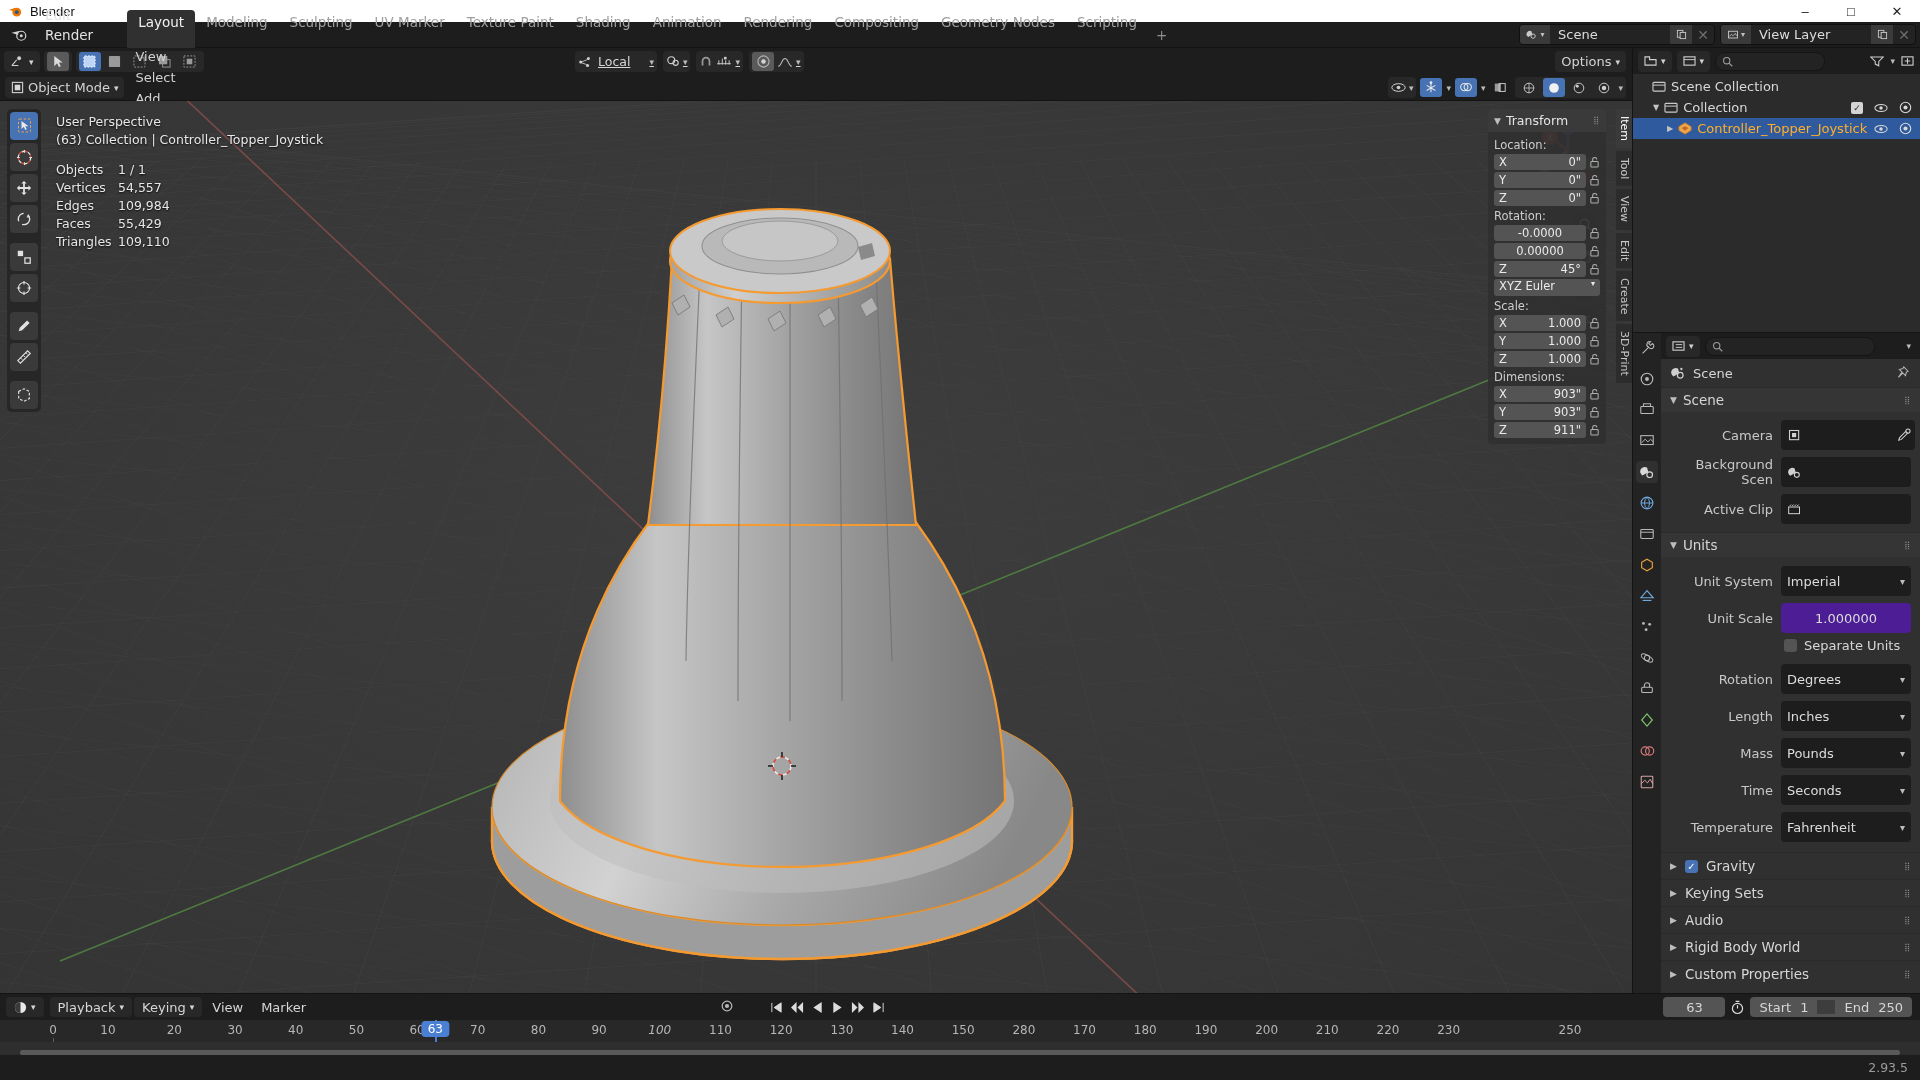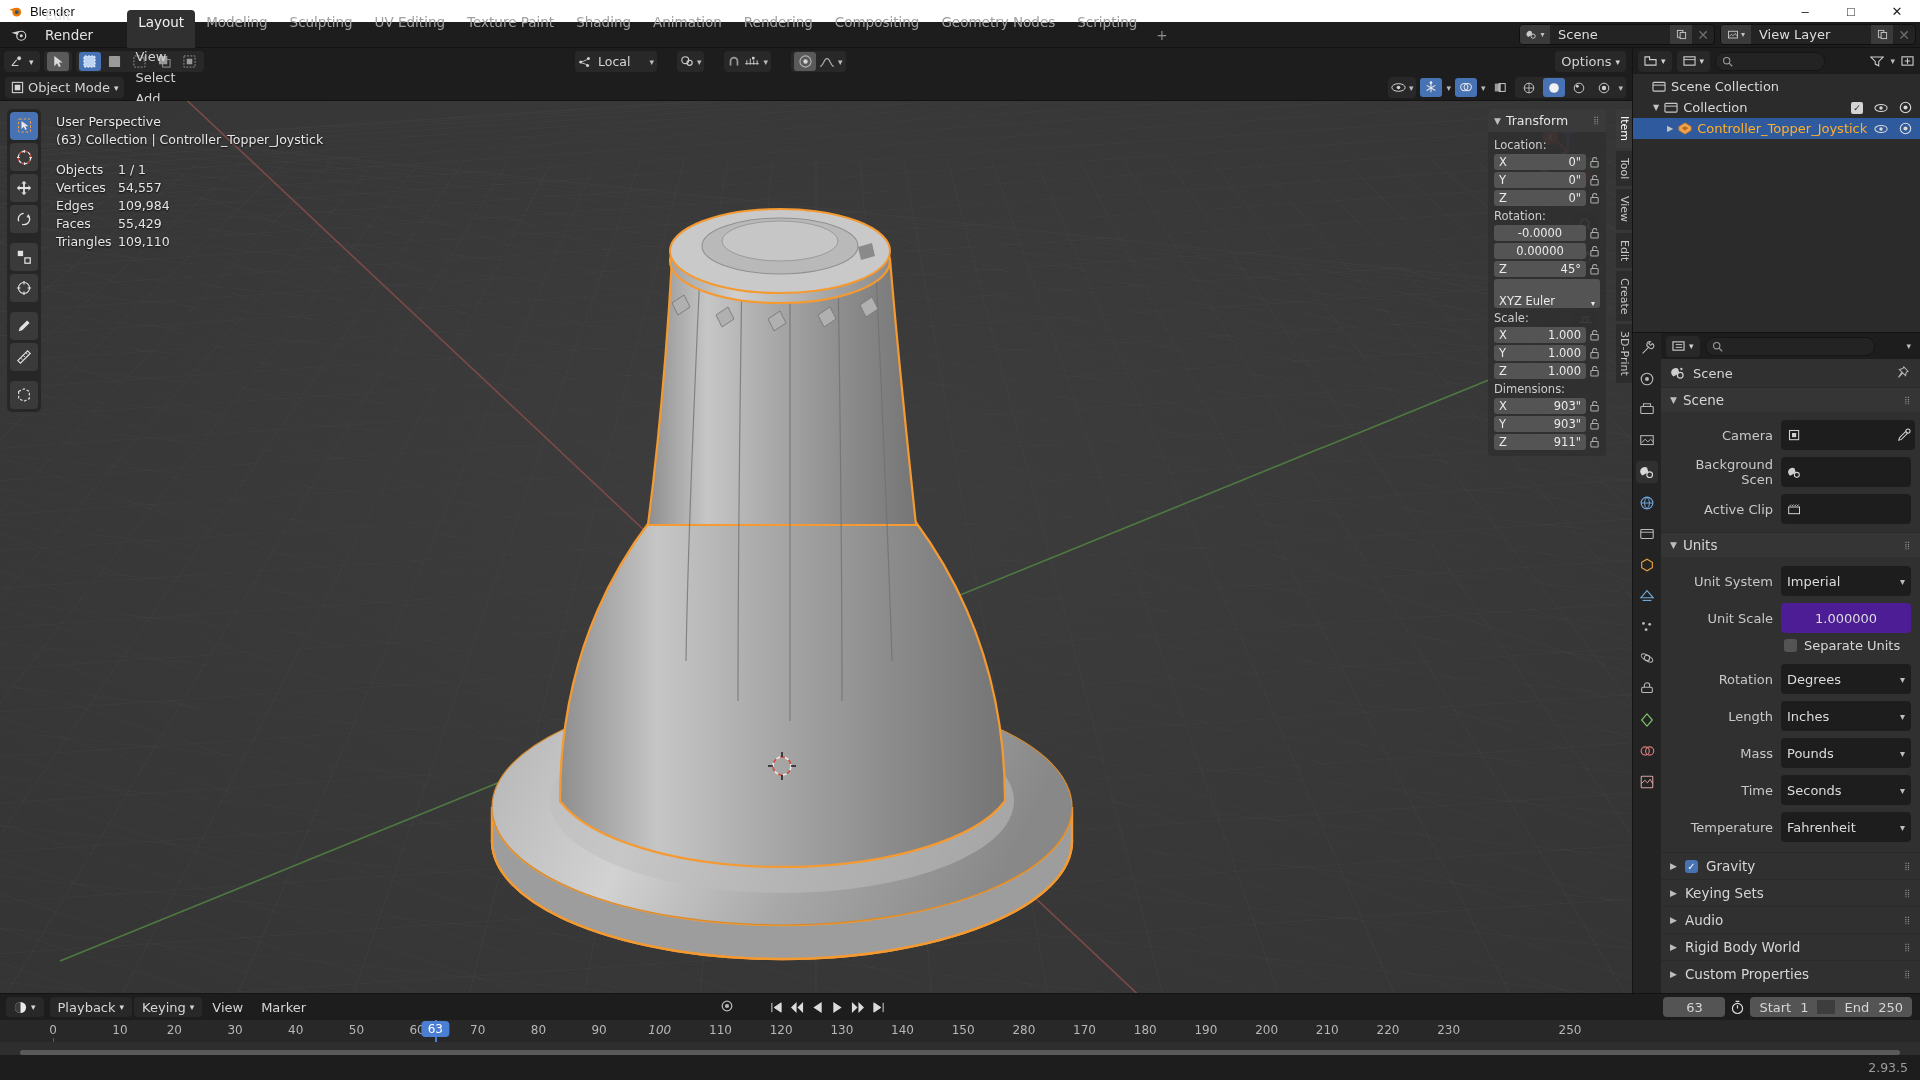--- a/index.html
+++ b/index.html
@@ -95,21 +95,21 @@
      border-radius:4px 4px 0 0; font-size:12.5px; color:#e4e4e4; position:relative;}
   #npanel .sect { padding:3px 6px 0; }
   #npanel .lbl { font-size:11.5px; color:#cdcdcd; margin:3px 0 2px; }
   .vrow { display:flex; align-items:center; gap:3px; margin-bottom:2px; }
   .vfield { flex:1; height:16px; background:#545454; border-radius:3px; display:flex;
      align-items:center; padding:0 5px; font-size:11.5px; color:#eaeaea; }
   .vfield .ax { flex:0 0 auto; }
   .vfield .nm { margin-left:auto; }
   .vfield.center { justify-content:center; }
   .lock { width:11px; height:12px; flex:0 0 auto; }
-  .vselect { height:29px; background:#545454; border-radius:3px; display:flex; align-items:flex-end;
+  .vselect { height:17px; background:#545454; border-radius:3px; display:flex; align-items:flex-start;
      padding:0 5px; font-size:11.5px; color:#eaeaea; justify-content:space-between; margin-bottom:3px;}
 
   
   #ntabs { position:absolute; right:0px; top:8px; display:flex; flex-direction:column; gap:3px; }
   .ntab { width:16px; padding:7px 1px; background:#2c2c2c; border-radius:0 0 0 0;
      writing-mode:vertical-rl; font-size:11px; color:#c6c6c6; text-align:center; }
   .ntab.active { background:#3a3a3a; color:#fff; }
 
   
   #outliner { height:300px; background:#303030; display:flex; flex-direction:column;
@@ -216,21 +216,21 @@
   <div class="menu">File</div>
       <div class="menu">Edit</div>
       <div class="menu">Render</div>
       <div class="menu">Window</div>
       <div class="menu">Help</div>
     </div>
   <div id="workspaces">
       <div class="ws active">Layout</div>
       <div class="ws">Modeling</div>
       <div class="ws">Sculpting</div>
-      <div class="ws">UV Editing</div>
+      <div class="ws">UV Marker</div>
       <div class="ws">Texture Paint</div>
       <div class="ws">Shading</div>
       <div class="ws">Animation</div>
       <div class="ws">Rendering</div>
       <div class="ws">Compositing</div>
       <div class="ws">Geometry Nodes</div>
       <div class="ws">Scripting</div>
       <div class="ws plus">+</div>
     </div>
   <div id="topbar-right">
@@ -313,21 +313,21 @@
               <rect x="5" y="5" width="8" height="8" fill="none" stroke="#9a9a9a"></rect>
             </svg>
         </div>
         <div class="icobox">
           <svg width="13" height="13" viewBox="0 0 14 14">
               <rect x="1" y="1" width="12" height="12" fill="none" stroke="#9a9a9a" stroke-dasharray="2 1.5"></rect>
               <rect x="4" y="4" width="6" height="6" fill="#9a9a9a"></rect>
             </svg>
         </div>
       </div>
-      <div style="position:absolute; left:575px; display:flex; align-items:flex-end; gap:20px;">
+      <div style="position:absolute; left:575px; display:flex; align-items:flex-end; gap:6px;text-decoration:underline;">
         <div class="grp">
           <svg width="14" height="12" viewBox="0 0 16 14">
               <circle cx="3" cy="7" r="1.8" fill="#cfcfcf"></circle>
               <circle cx="12" cy="3" r="1.8" fill="#cfcfcf"></circle>
               <circle cx="11" cy="11" r="1.8" fill="#cfcfcf"></circle>
               <path d="M4 7 L11 4 M4 8 L10 10" stroke="#cfcfcf" stroke-width="1"></path>
             </svg>
           <span style="font-size:12.5px; padding:0 16px 0 3px;">Local</span>
           <span style="font-size:9px; color:#bbb">▾</span>
         </div>
@@ -1376,21 +1376,21 @@
         <span>Start</span>
         <span style="padding-left:0">1</span>
         <span style="width:1px;height:14px;background:#3d3d3d"></span>
         <span>End</span>
         <span style="padding-left:0">250</span>
       </div>
     </div>
   </div>
   <div id="tl-ruler">
       <span class="tk" style="left: 53px;">0</span>
-      <span class="tk" style="left: 120px;">10</span>
+      <span class="tk" style="left: 108px;">10</span>
       <span class="tk" style="left: 174.36px;">20</span>
       <span class="tk" style="left: 235.04px;">30</span>
       <span class="tk" style="left: 295.72px;">40</span>
       <span class="tk" style="left: 356.4px;">50</span>
       <span class="tk" style="left: 417.08px;">60</span>
       <span class="tk" style="left: 477.76px;">70</span>
       <span class="tk" style="left: 538.44px;">80</span>
       <span class="tk" style="left: 599.12px;">90</span>
       <span class="tk" style="left: 659.8px; font-style: italic;">100</span>
       <span class="tk" style="left: 720.48px;">110</span>

